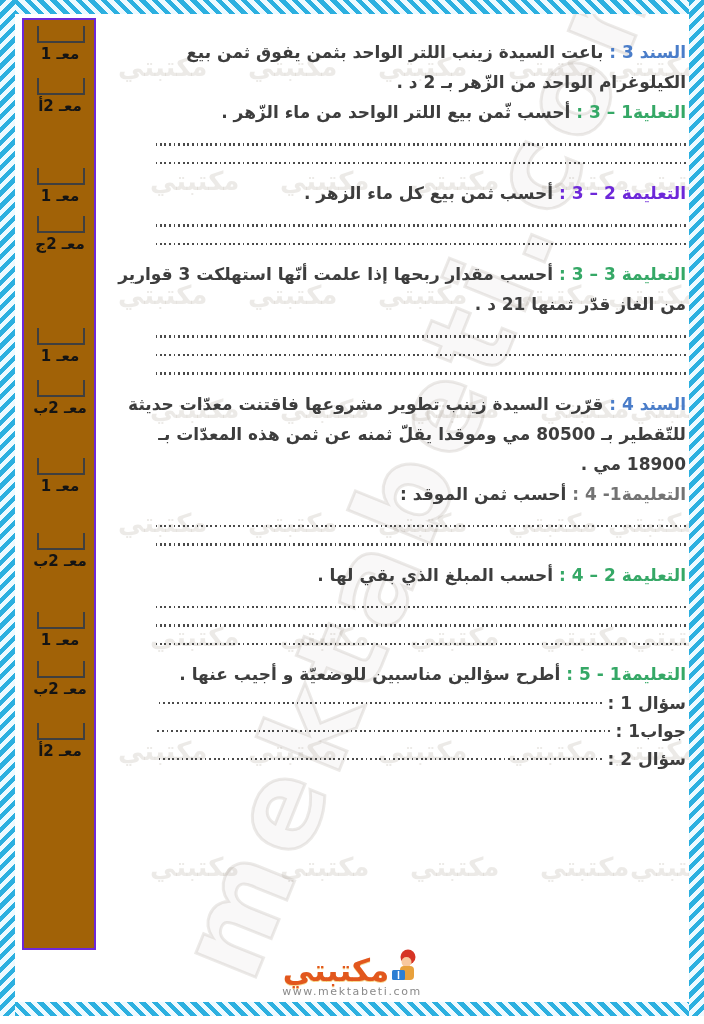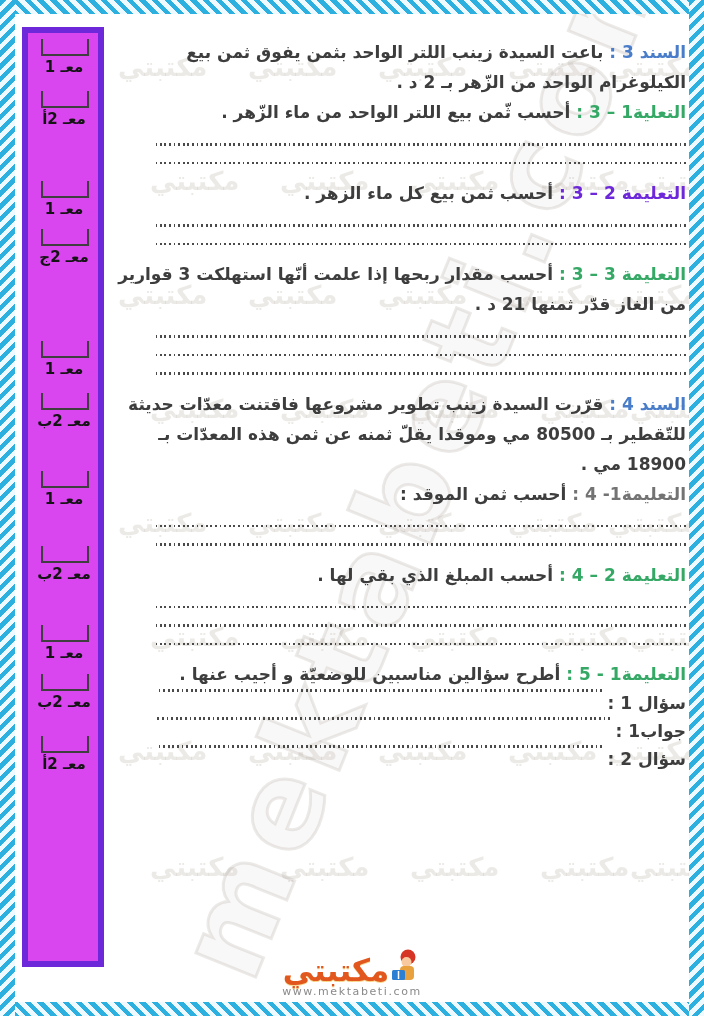--- a/index.html
+++ b/index.html
@@ -22,41 +22,41 @@
   
   .wm-tiles{position:absolute;inset:0;z-index:0;pointer-events:none;}
   .wm-tile{position:absolute;font-size:26px;font-weight:bold;color:rgba(141,130,115,0.17);
     direction:rtl;white-space:nowrap;}
   .wm-diag{position:absolute;left:150px;top:945px;z-index:1;transform-origin:0 0;
     transform:rotate(-68deg);font-size:118px;font-weight:bold;letter-spacing:10px;
     white-space:nowrap;color:rgba(130,120,110,0.05);
     -webkit-text-stroke:3px rgba(135,125,112,0.16);pointer-events:none;}
 
   
-  .sidebar{position:absolute;left:22px;top:27px;width:70px;height:928px;
-    border:6px solid #6d28d9;background:#d946ef;z-index:3;}
+  .sidebar{position:absolute;left:22px;top:18px;width:70px;height:928px;
+    border:2px solid #6d28d9;background:#a16207;z-index:3;}
   .sb-item{position:absolute;right:7px;width:54px;}
   .sb-bracket{width:44px;height:15px;margin-left:auto;margin-right:2px;
     border:2px solid #3f3f3f;border-top:none;}
   .sb-label{direction:rtl;text-align:center;font-size:15px;font-weight:bold;
     color:#141414;margin-top:2px;}
 
   
   .content{position:absolute;left:104px;right:18px;top:30px;padding-top:6px;
     direction:rtl;text-align:right;z-index:2;
     font-size:17px;font-weight:bold;color:#3d3d3d;line-height:30px;}
   .line{margin:0;}
   .block-problem{margin-top:14px;}
   .block-problem:first-child{margin-top:1px;}
   .lbl-problem{color:#4a7dc9;}
   .lbl-instruction{color:#35a866;}
   .dots-group{margin:0 0 14px 0;}
   .dots-row{height:2.5px;margin:16px 0 0 52px;
     background:repeating-linear-gradient(to left,#4a4a4a 0 1.8px,transparent 1.8px 4.6px);}
-  .qa{display:flex;direction:rtl;align-items:flex-start;line-height:28px;}
+  .qa{display:flex;direction:rtl;align-items:center;line-height:28px;}
   .qa-label{white-space:nowrap;color:#3d3d3d;}
   .qa-dots{flex:1;height:2.5px;margin-right:6px;margin-left:52px;
     background:repeating-linear-gradient(to left,#4a4a4a 0 1.8px,transparent 1.8px 4.6px);}
 
   
   .footer{position:absolute;left:0;right:0;bottom:26px;z-index:4;text-align:center;}
   .logo-row{display:flex;direction:ltr;justify-content:center;align-items:flex-end;gap:2px;}
   .logo-text{font-size:31px;font-weight:bold;color:#e2571d;line-height:30px;
     text-shadow:0 1px 0 rgba(240,180,40,.5);}
   .website{font-size:11px;color:#8a8a8a;letter-spacing:1.6px;margin-top:0px;}

